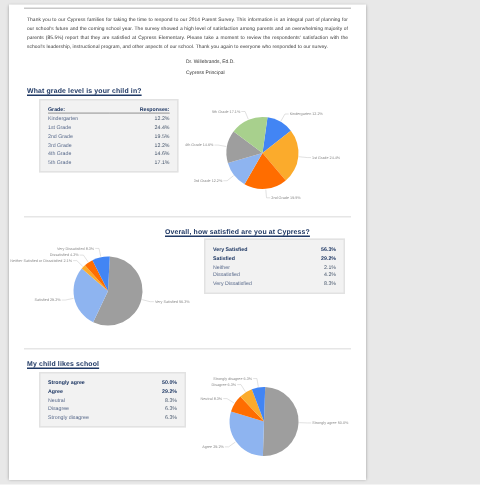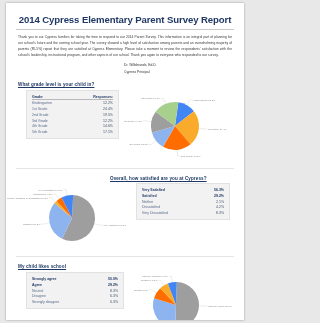--- a/index.html
+++ b/index.html
@@ -69,21 +69,20 @@
   svg{display:block;}
   .lbl{font-size:2.5px;fill:#8a8a8a;font-family:"Liberation Sans",sans-serif;}
   .lline{stroke:#bdbdbd;stroke-width:0.3;fill:none;}
   .sep{height:1px;background:#e6e6e6;margin:3px 10px 0 10px;}
 </style>
 </head>
 <body>
 
 <div class="page">
 
-  <div class="title">2014 Cypress Elementary Parent Survey Report</div>
   <div class="rule"></div>
   <div class="intro">Thank you to our Cypress families for taking the time to respond to our 2014 Parent Survey.  This information is an integral part of planning for our school's future and the coming school year. The survey showed a high level of satisfaction among parents and an overwhelming majority of parents (85.5%) report that they are satisfied at Cypress Elementary.  Please take a moment to review the respondents' satisfaction with the school's leadership, instructional program, and other aspects of our school. Thank you again to everyone who responded to our survey.</div>
   <div class="sig">
     <div>Dr. Willebrands, Ed.D.</div>
     <div>Cypress Principal</div>
   </div>
 
   <div class="section">
     <div class="q">What grade level is your child in?</div>
     <div class="row">

